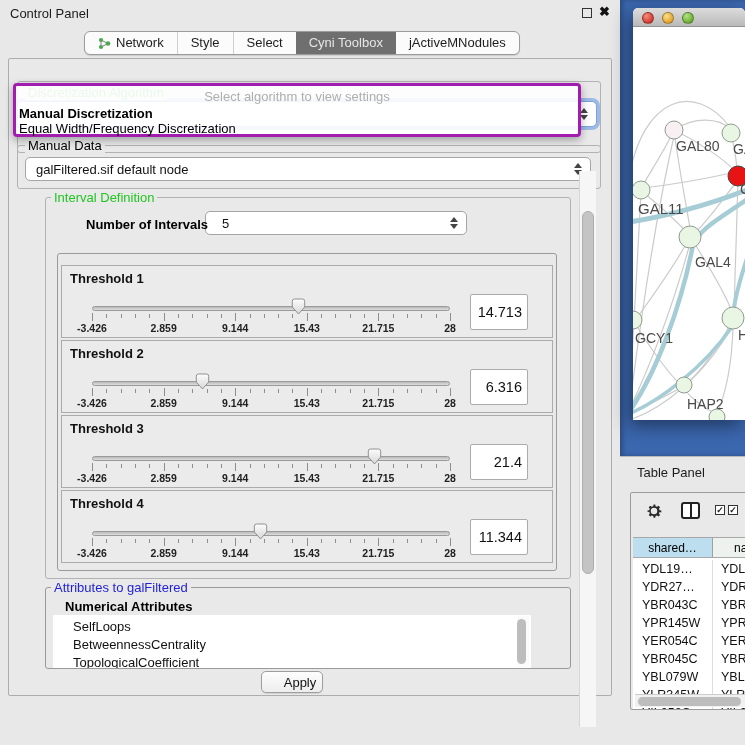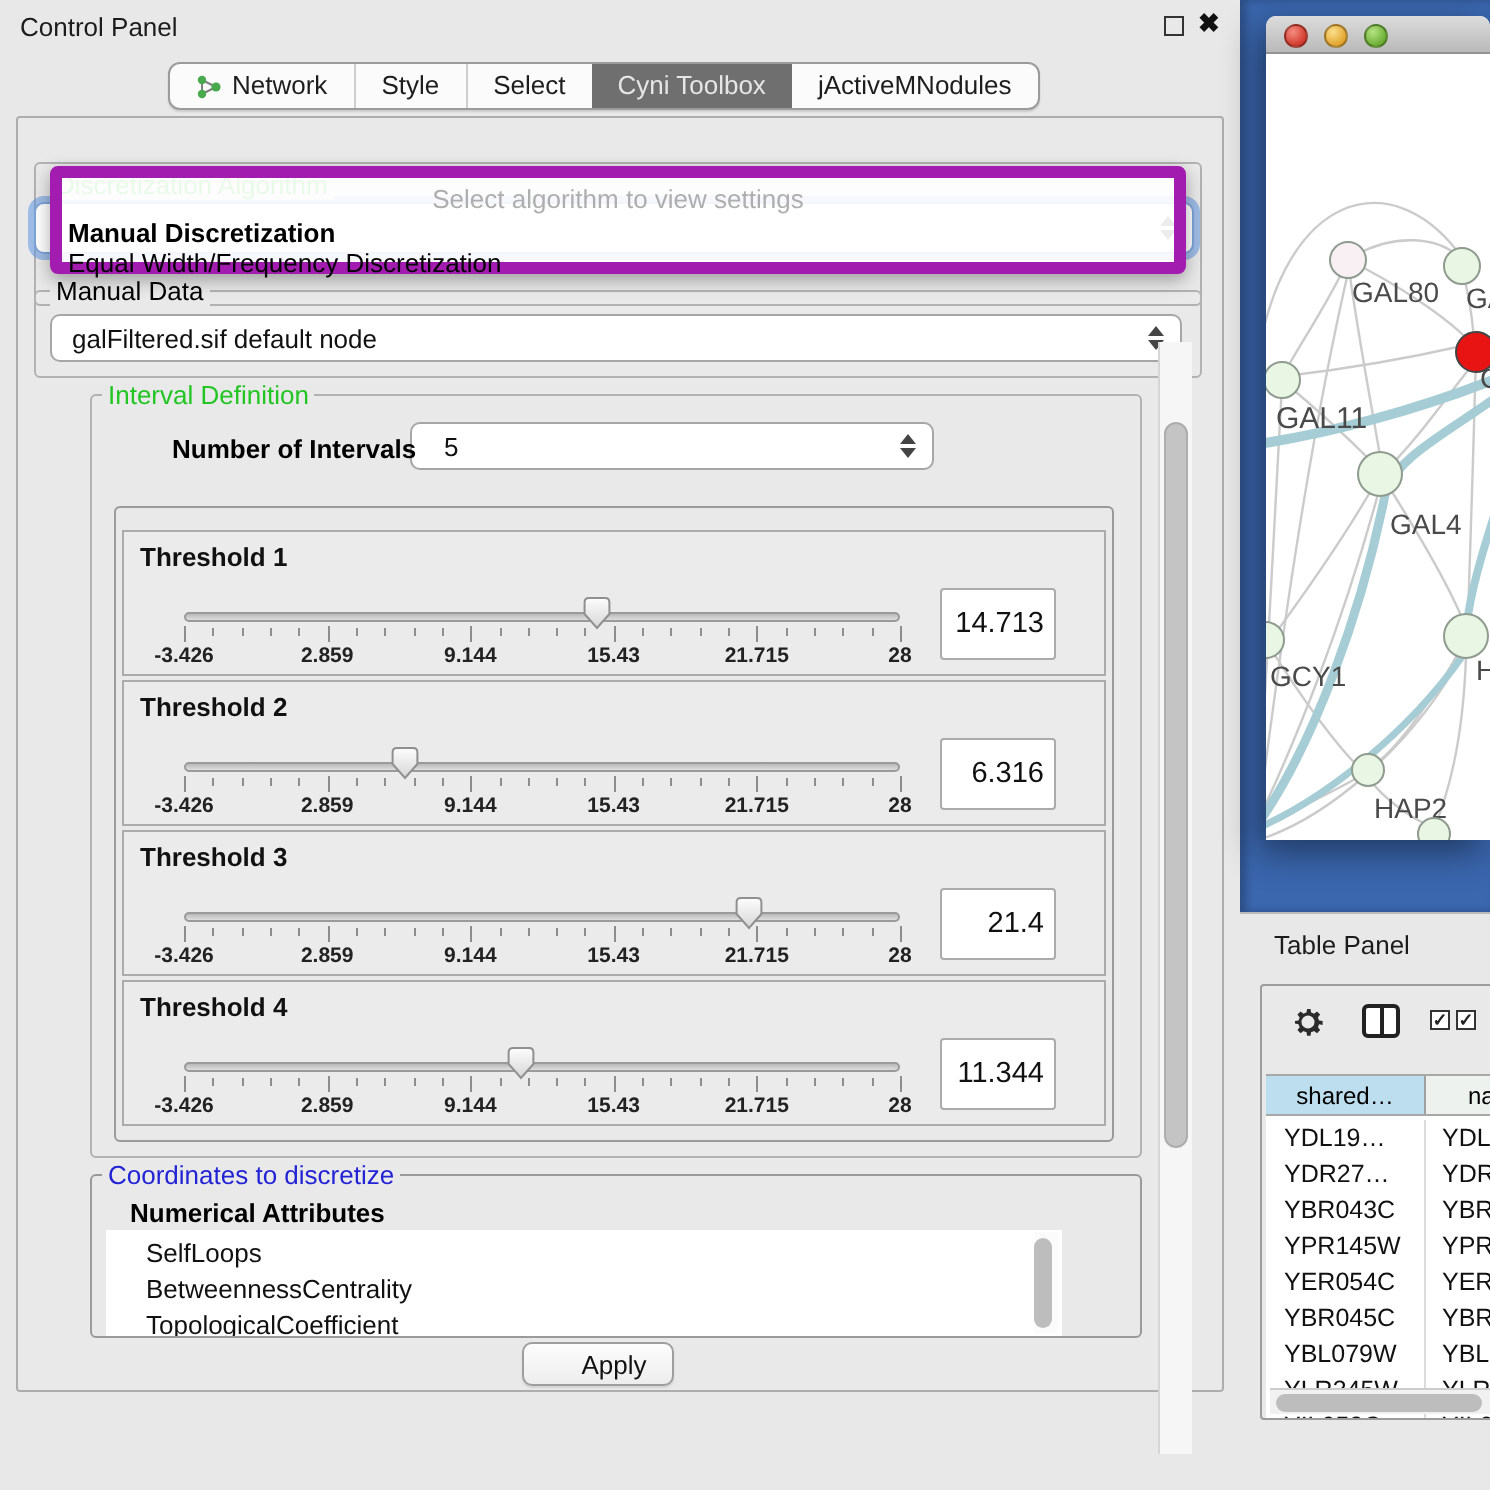--- a/index.html
+++ b/index.html
@@ -38,22 +38,22 @@
   .stepper{position:absolute;right:7px;top:50%;transform:translateY(-50%);width:9px;height:14px;}
   .stepper:before,.stepper:after{content:"";position:absolute;left:0;border-left:4.5px solid transparent;border-right:4.5px solid transparent;}
   .stepper:before{top:1px;border-bottom:5px solid #444;}
   .stepper:after{bottom:1px;border-top:5px solid #444;}
 
   
   #algo-combo{left:8px;top:42px;width:580px;height:26px;border:1px solid #7da4d8;
               box-shadow:0 0 0 3px rgba(96,150,226,.55);}
 
   
-  .popup{position:absolute;left:16px;top:24px;width:568px;height:54px;z-index:5;
-         background:rgba(255,255,255,.9);border:6px solid #a21caf;border-radius:4px;
+  .popup{position:absolute;left:4px;top:24px;width:568px;height:54px;z-index:5;
+         background:rgba(255,255,255,.9);border:3px solid #a21caf;border-radius:4px;
          box-shadow:0 3px 9px rgba(0,0,0,.33);font-size:13px;}
   .popup .hint{position:absolute;left:0;right:0;top:3px;text-align:center;color:#aeaeae;}
   .popup .opt{position:absolute;left:3px;right:3px;height:15px;color:#000;white-space:nowrap;}
   .popup .opt.bold{font-weight:bold;}
 
   
   .thr-row{position:absolute;left:4px;width:492px;height:73px;background:#ebebeb;
            border:1px solid #ababab;}
   .thr-label{position:absolute;left:8px;top:5px;font-weight:bold;font-size:13px;color:#111;}
   .track{position:absolute;left:30px;top:40px;width:358px;height:5px;border-radius:3px;
@@ -70,21 +70,21 @@
 
   
   .attr-list{position:absolute;left:44px;top:556px;width:478px;height:53px;background:#fff;overflow:hidden;}
   .attr-item{font-size:13px;line-height:18px;padding-left:20px;color:#111;white-space:nowrap;}
   .attr-scroll{position:absolute;right:2px;top:1px;width:12px;height:51px;background:#fbfbfb;}
   .attr-thumb{position:absolute;right:3px;top:3px;width:9px;height:45px;background:#bdbdbd;border-radius:5px;}
 
   .btn{position:absolute;border:1px solid #9e9e9e;border-radius:5px;font-size:13px;color:#111;
        background:linear-gradient(#fdfdfd,#ededed);display:flex;align-items:center;justify-content:center;
        box-shadow:0 1px 1px rgba(0,0,0,.1);}
-  #apply-btn{left:252px;top:612px;width:76px;height:22px;padding-left:16px;}
+  #apply-btn{left:252px;top:612px;width:62px;height:22px;padding-left:16px;}
 
   .v-scrolltrack{position:absolute;left:570px;top:112px;width:17px;height:556px;background:#f6f6f6;border-left:1px solid #d6d6d6;}
   .v-scrollthumb{position:absolute;left:2px;top:40px;width:12px;height:363px;background:#c4c4c4;border:1px solid #adadad;border-radius:6px;}
 
   
   .desktop{position:absolute;left:620px;top:0;width:125px;height:456px;background:#3b67af;
            box-shadow:inset 3px 0 4px rgba(0,0,0,.25);}
   .netwin{position:absolute;left:13px;top:8px;width:112px;height:412px;background:#fff;
           border-radius:5px 5px 0 0;box-shadow:-4px 6px 18px rgba(0,0,0,.45);overflow:hidden;}
   .netwin-title{position:absolute;left:0;top:0;width:100%;height:19px;
@@ -386,21 +386,21 @@
                     <stop offset="1" stop-color="#d6d6d6"></stop>
                   </linearGradient>
                 </defs>
                 <path d="M3.5 1 H11.5 Q13.7 1 13.7 3.2 V9 L7.5 16 L1.3 9 V3.2 Q1.3 1 3.5 1 Z" fill="url(#kg3)" stroke="#909090" stroke-width="1"></path>
               </svg></div>
             <div class="valbox">11.344</div>
           </div>
         </div>
 
       <div class="groupbox" style="left:36px;top:528px;width:526px;height:82px;border-color:#9a9a9a;"></div>
-      <span class="grouplabel lab-blue" style="left:42px;top:521px;">Coordinates to discretize</span>
+      <span class="grouplabel lab-blue" style="left:42px;top:521px;">Attributes to galFiltered</span>
       <span class="grouplabel lab-dark" style="left:38px;top:540px;font-weight:bold;background:transparent;padding-left:18px;">Numerical Attributes</span>
       <div class="attr-list">
         <div id="attr-items" style="padding-top:3px;">
             <div class="attr-item">SelfLoops</div>
             <div class="attr-item">BetweennessCentrality</div>
             <div class="attr-item">TopologicalCoefficient</div>
           </div>
         <div class="attr-scroll">
           <div class="attr-thumb"></div>
         </div>

